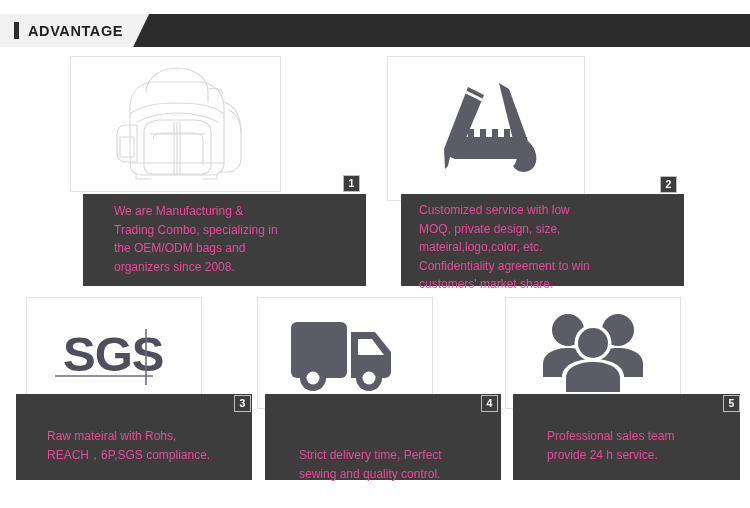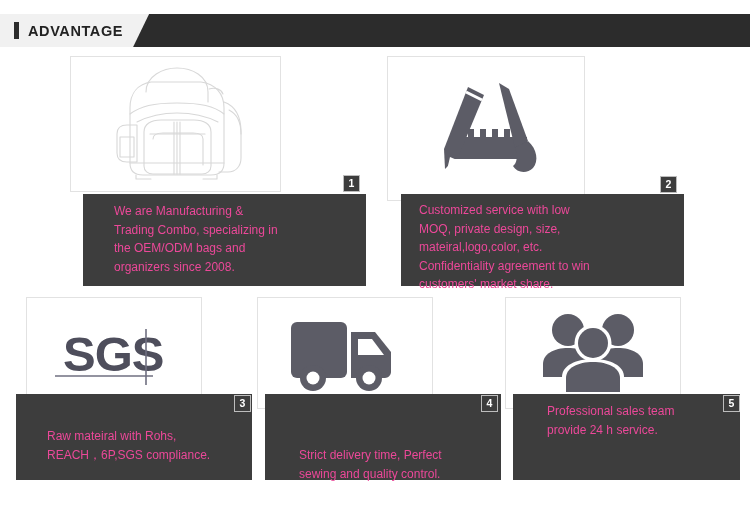--- a/index.html
+++ b/index.html
@@ -109,21 +109,21 @@
   .card-3 .card-text  { left: 47px;  top: 427px; width: 210px; }
   .card-3 .card-badge { left: 234px; top: 395px; }
 
   .card-4 .card-image { left: 257px; top: 297px; width: 176px; height: 112px; }
   .card-4 .card-panel { left: 265px; top: 394px; width: 236px; height: 86px; }
   .card-4 .card-text  { left: 299px; top: 446px; width: 210px; }
   .card-4 .card-badge { left: 481px; top: 395px; }
 
   .card-5 .card-image { left: 505px; top: 297px; width: 176px; height: 112px; }
   .card-5 .card-panel { left: 513px; top: 394px; width: 227px; height: 86px; }
-  .card-5 .card-text  { left: 547px; top: 402px; width: 200px; }
+  .card-5 .card-text  { left: 547px; top: 427px; width: 200px; }
   .card-5 .card-badge { left: 723px; top: 395px; }
 
   
   .icon-svg { display: block; }
 </style>
 </head>
 <body>
 
 <div class="header-bar"></div>
 <div class="header-tab">

